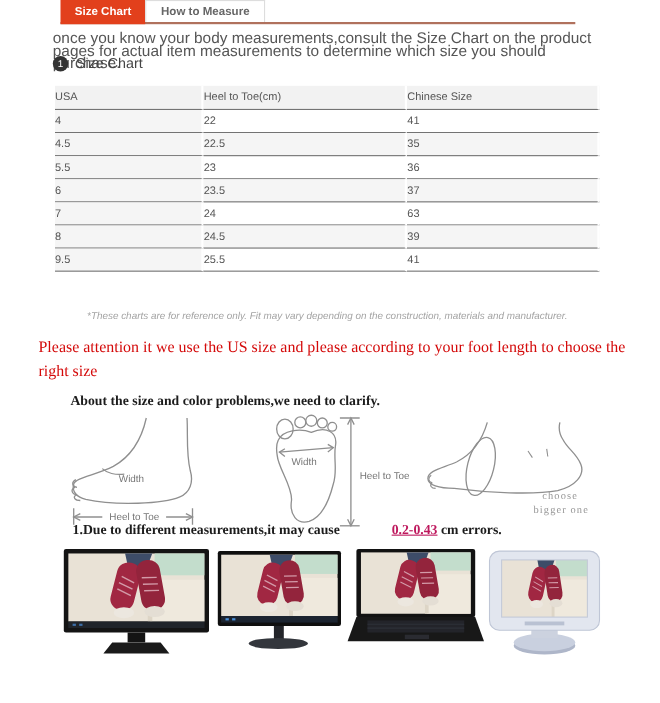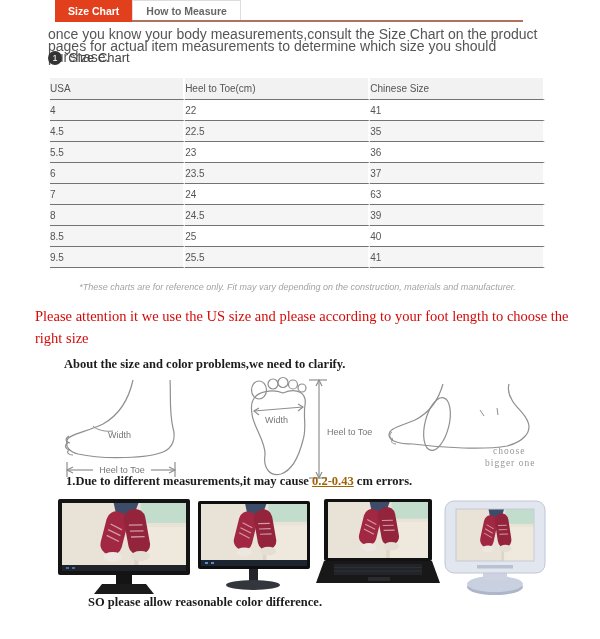--- a/index.html
+++ b/index.html
@@ -41,21 +41,21 @@
 
   .serifbold { font-family:"Liberation Serif", serif; font-weight:bold; color:#1c1c1c; }
   .clarify { position:absolute; top:357px; left:64px; font-size:12.5px; }
 
   svg.diagram  { position:absolute; top:376px; left:55px; }
   svg.monitors { position:absolute; top:498px; left:55px; }
   .diag-label  { font-family:"Liberation Sans", sans-serif; font-size:9px; fill:#777; }
   .diag-serif  { font-family:"Liberation Serif", serif; font-size:9.5px; fill:#979797; letter-spacing:1px; }
 
   .note1 { position:absolute; top:474px; left:66px; font-size:12.5px; }
-  .note1 .hl { color:#a16207; text-decoration:underline; }
+  .note1 .hl { color:#be185d; text-decoration:underline;margin-left:44px; }
 
   .note2 { position:absolute; top:596px; left:70px; font-size:12.5px; line-height:13.5px; }
   .note2 .indent { padding-left:18px; }
   .brand { display:inline-block; margin-left:26px; }
 </style>
 </head>
 <body>
 
 <div id="page">
 
@@ -108,25 +108,20 @@
         </tr>
       <tr>
           <td>7</td>
           <td>24</td>
           <td>63</td>
         </tr>
       <tr>
           <td>8</td>
           <td>24.5</td>
           <td>39</td>
-        </tr>
-      <tr>
-          <td>8.5</td>
-          <td>25</td>
-          <td>40</td>
         </tr>
       <tr>
           <td>9.5</td>
           <td>25.5</td>
           <td>41</td>
         </tr>
     </tbody>
   </table>
 
   <div class="footnote">*These charts are for reference only. Fit may vary depending on the construction, materials and manufacturer.</div>
@@ -244,16 +239,15 @@
       <rect width="100" height="72" rx="9" fill="#e2e6ef" stroke="#bfc6d6"></rect>
       <svg x="11" y="8" width="78" height="52" viewBox="0 0 120 70" preserveAspectRatio="none">
           <use href="#scene"></use>
         </svg>
       <rect x="11" y="8" width="78" height="52" fill="none" stroke="#c4cad8"></rect>
       <rect x="32" y="64" width="36" height="3.5" fill="#b9c1d2"></rect>
     </g>
   </svg>
 
   <div class="note2 serifbold">
-    <div class="indent">SO please allow reasonable color difference.</div>
   </div>
 
 </div>
 
 </body></html>

